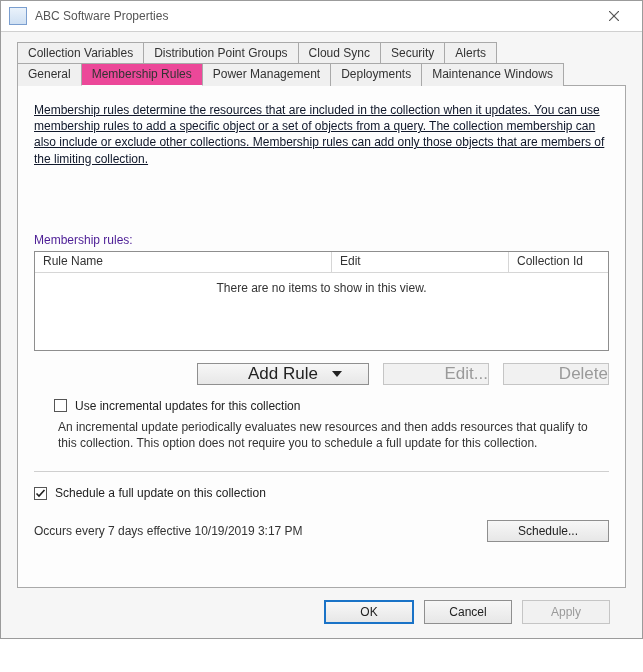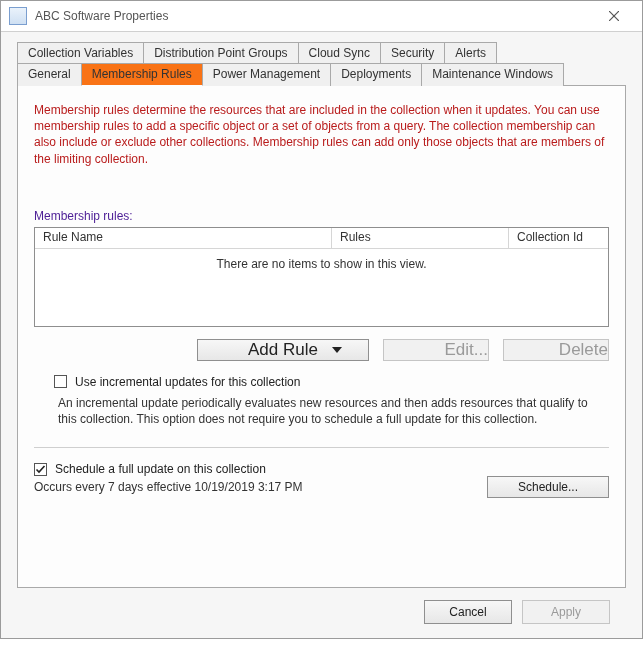--- a/index.html
+++ b/index.html
@@ -75,40 +75,41 @@
     margin-right: -1px;
     font-size: 12px;
     color: #333;
     position: relative;
     white-space: nowrap;
     cursor: default;
   }
   .tab-row.row1 { z-index: 1; }
   .tab-row.row2 { margin-top: -1px; z-index: 2; }
   .tab.active {
-    background: #f97316;
+    background: #ec4899;
     border-bottom: 1px solid #fdfdfd;
     z-index: 5;
   }
 
   .tab-panel {
     border: 1px solid #a9a9a9;
     background: #fdfdfd;
     margin-top: -1px;
     padding: 16px 16px 20px 16px;
     flex: 1;
     display: flex;
     flex-direction: column;
     box-sizing: border-box;
   }
 
   .intro {
-    color: #b91c1c;
+    color: #0f172a;
     line-height: 1.35;
-    margin-bottom: 42px;
+    margin-bottom: 66px;
+    text-decoration: underline;
   }
 
   .section-label {
     margin-bottom: 4px;
     color: #4c1d95;
   }
 
   .listview {
     border: 1px solid #8e8e8e;
     background: #fff;
@@ -202,21 +203,21 @@
   .divider {
     border-top: 1px solid #cfcfcf;
     margin: 20px 0 14px 0;
   }
 
   .sched-row {
     display: flex;
     align-items: center;
   }
   .sched-row.second {
-    margin-top: 0;
+    margin-top: 20px;
     justify-content: space-between;
   }
   .sched-row .sched-text { color:#333; }
   .sched-btn {
     width: 120px;
     border: 1px solid #8f8f8f;
     background: linear-gradient(#f7f7f7, #e7e7e7);
     padding: 3px 0;
     text-align: center;
   }
@@ -282,21 +283,21 @@
 
     <div class="tab-panel">
 
       <div class="intro">Membership rules determine the resources that are included in the collection when it updates. You can use membership rules to add a specific object or a set of objects from a query. The collection membership can also include or exclude other collections. Membership rules can add only those objects that are members of the limiting collection.</div>
 
       <div class="section-label">Membership rules:</div>
 
       <div class="listview">
         <div class="lv-header">
           <div class="lv-col c1">Rule Name</div>
-          <div class="lv-col c2">Rules</div>
+          <div class="lv-col c2">Edit</div>
           <div class="lv-col c3">Collection Id</div>
         </div>
         <div class="lv-body">
           <span>There are no items to show in this view.</span>
         </div>
       </div>
 
       <div class="rule-buttons">
         <div class="btn addrule">
           <span>Add Rule</span>
@@ -327,18 +328,19 @@
         <span>Schedule a full update on this collection</span>
       </div>
       <div class="sched-row second">
         <span class="sched-text">Occurs every 7 days effective 10/19/2019 3:17 PM</span>
         <div class="sched-btn">Schedule...</div>
       </div>
 
     </div>
 
     <div class="dialog-buttons">
+      <div class="dlg-btn default">OK</div>
       <div class="dlg-btn">Cancel</div>
       <div class="dlg-btn disabled">Apply</div>
     </div>
 
   </div>
 </div>
 
 </body></html>

